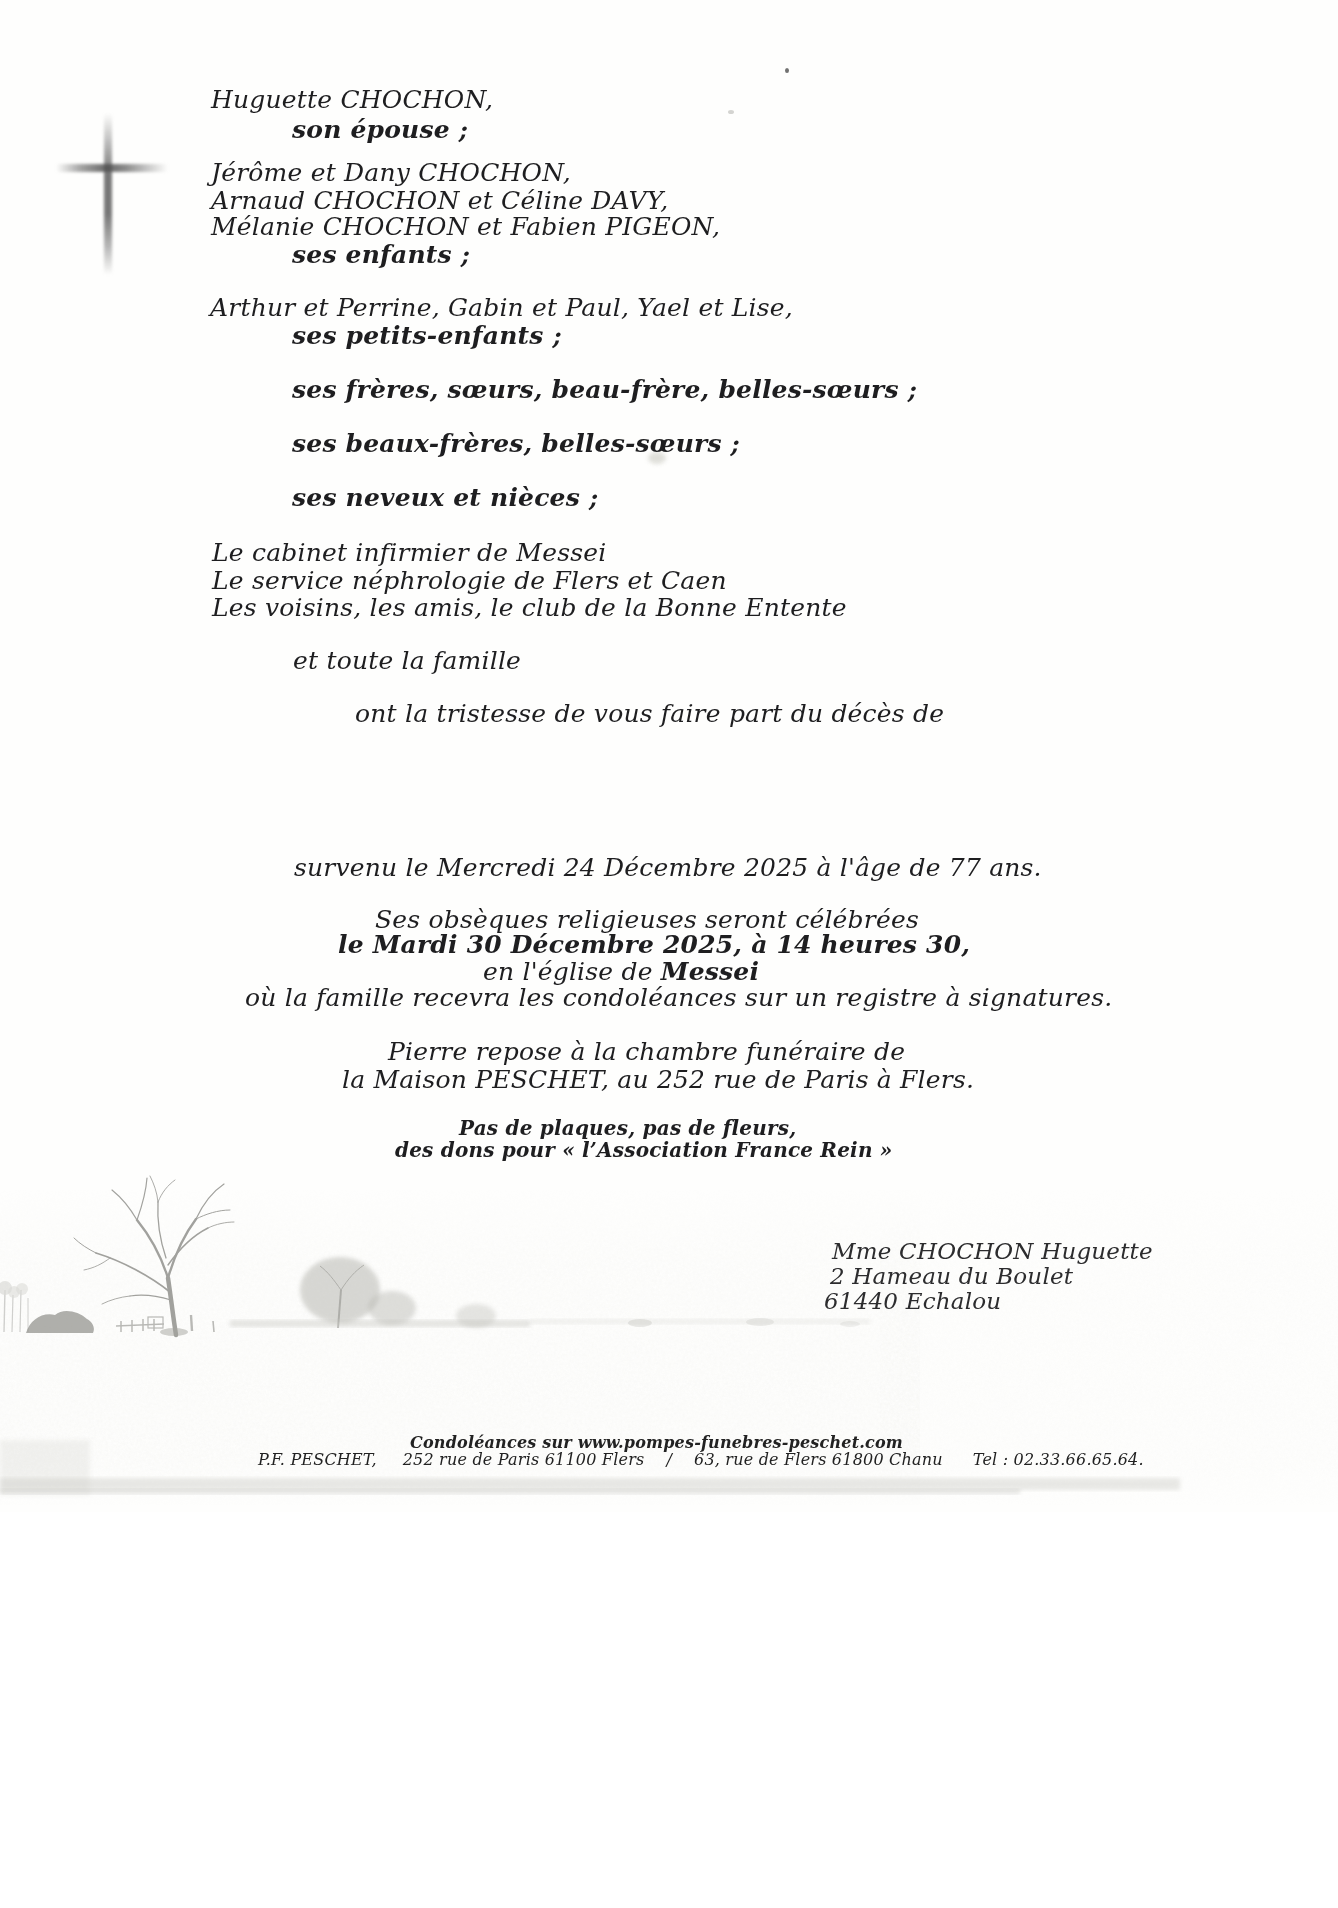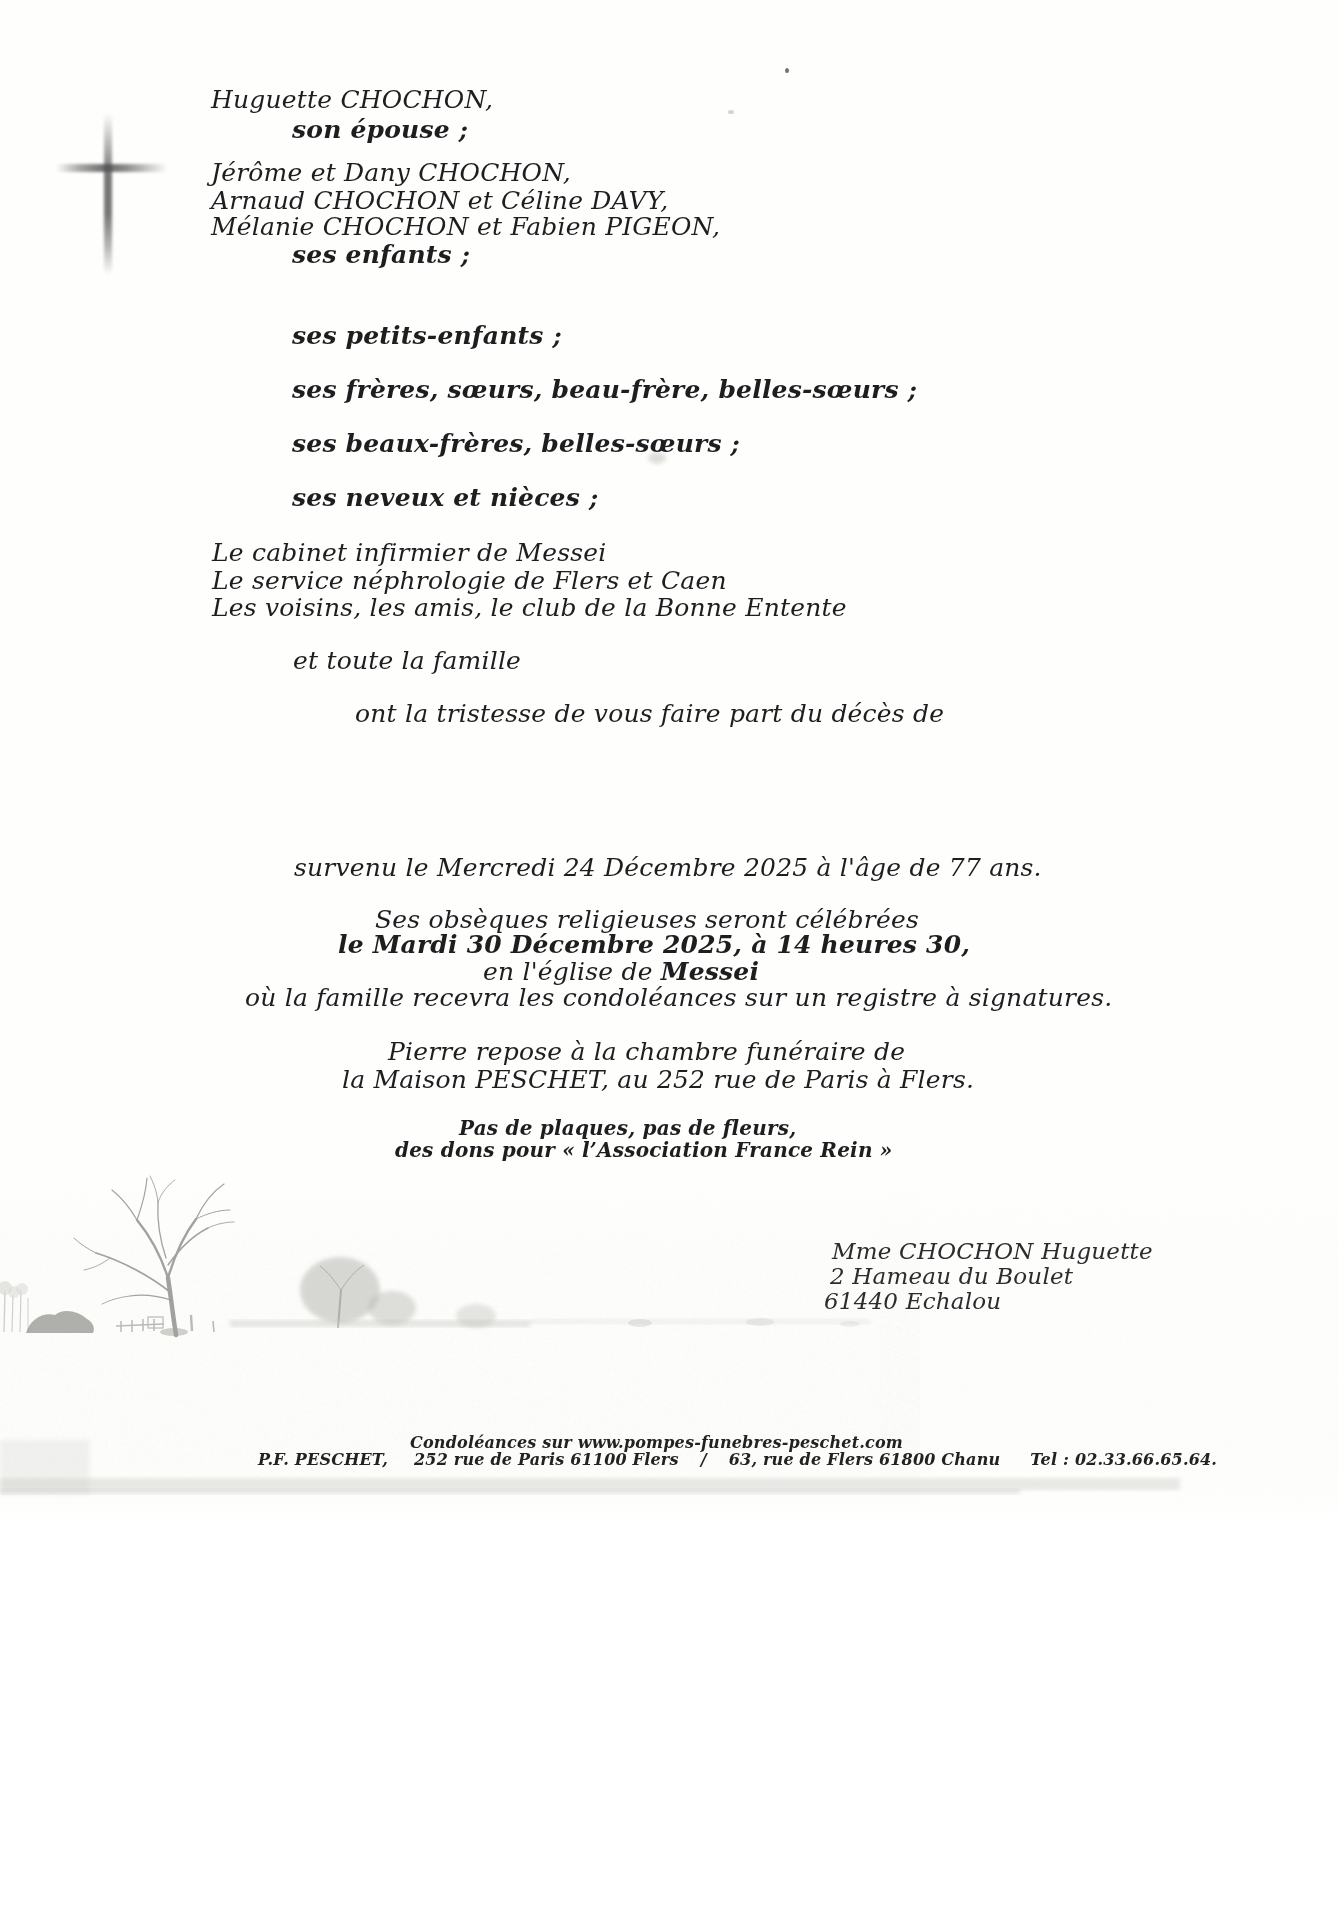--- a/index.html
+++ b/index.html
@@ -49,20 +49,21 @@
   <div class="speck" style="left:648px;top:452px;width:18px;height:12px;background:#dcdcd6;opacity:.9;filter:blur(2px);"></div>
 
   <div class="ln" style="left:211px;top:86px;">Huguette CHOCHON,</div>
   <div class="ln b" style="left:292px;top:116px;">son épouse ;</div>
 
   <div class="ln" style="left:211px;top:159px;">Jérôme et Dany CHOCHON,</div>
   <div class="ln" style="left:211px;top:187px;">Arnaud CHOCHON et Céline DAVY,</div>
   <div class="ln" style="left:211px;top:213px;">Mélanie CHOCHON et Fabien PIGEON,</div>
   <div class="ln b" style="left:292px;top:241px;">ses enfants ;</div>
 
+  <div class="ln" style="left:210px;top:294px;">Arthur et Perrine, Gabin et Paul, Yael et Lise,</div>
   <div class="ln b" style="left:292px;top:322px;">ses petits-enfants ;</div>
 
   <div class="ln b" style="left:292px;top:376px;font-style:italic;">ses frères, sœurs, beau-frère, belles-sœurs ;</div>
   <div class="ln b" style="left:292px;top:430px;">ses beaux-frères, belles-sœurs ;</div>
   <div class="ln b" style="left:292px;top:484px;">ses neveux et nièces ;</div>
 
   <div class="ln" style="left:212px;top:539px;">Le cabinet infirmier de Messei</div>
   <div class="ln" style="left:212px;top:594px;">Les voisins, les amis, le club de la Bonne Entente</div>
   <div class="ln" style="left:212px;top:567px;">Le service néphrologie de Flers et Caen</div>
 
@@ -174,17 +175,17 @@
       <ellipse cx="760" cy="182" rx="14" ry="4" fill="#bcbcb6" opacity="0.25" filter="url(#soft)"></ellipse>
       <ellipse cx="850" cy="184" rx="10" ry="3" fill="#c0c0ba" opacity="0.22" filter="url(#soft)"></ellipse>
     </g>
   </svg>
 
   <div class="ln addr" style="left:832px;top:1239px;">Mme CHOCHON Huguette</div>
   <div class="ln addr" style="left:830px;top:1264px;">2 Hameau du Boulet</div>
   <div class="ln addr" style="left:824px;top:1289px;">61440 Echalou</div>
 
   <div class="ln ft b" style="left:410px;top:1434px;">Condoléances sur www.pompes-funebres-peschet.com</div>
-  <div class="ln ft" style="left:258px;top:1451px;font-weight:bold;">
+  <div class="ln ft" style="left:258px;top:1451px;">
     <span style="margin-right:26px;">P.F. PESCHET,</span><span style="margin-right:22px;">252 rue de Paris 61100 Flers</span><span style="margin-right:22px;">/</span><span style="margin-right:30px;">63, rue de Flers 61800 Chanu</span><span>Tel : 02.33.66.65.64.</span>
   </div>
 
 </div>
 
 </body></html>

